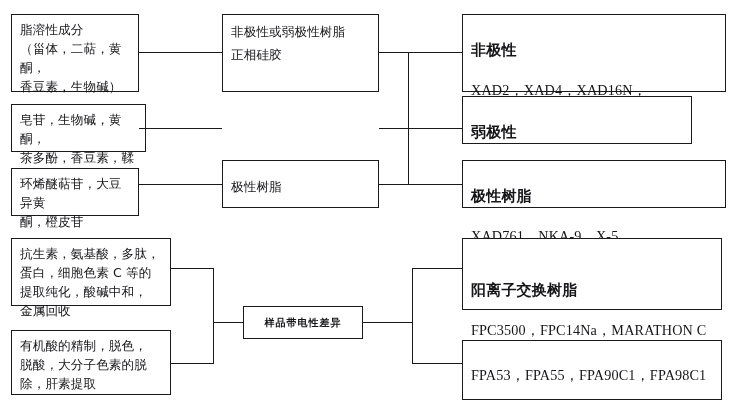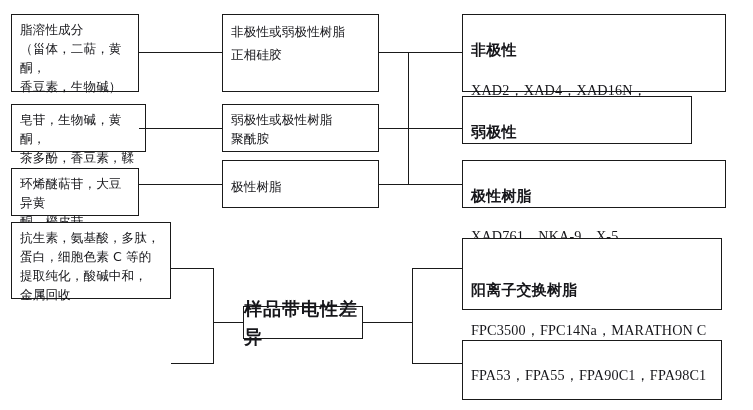--- a/index.html
+++ b/index.html
@@ -47,21 +47,21 @@
     letter-spacing: 0.15px;
     line-height: 1.42;
     white-space: pre-line;
   }
   .box.center-label {
     display: flex;
     align-items: center;
     justify-content: center;
     padding: 0;
     font-weight: 600;
-    font-size: 18px;
+    font-size: 10px;
     letter-spacing: 1px;
   }
   .conn {
     position: absolute;
     background: #1a1a1a;
   }
   .conn.h { height: 1.4px; }
   .conn.v { width: 1.4px; }
 </style>
 </head>
@@ -75,22 +75,20 @@
 
   <div class="box" style="left:11px; top:104px; width:135px; height:48px;">皂苷，生物碱，黄酮，
 茶多酚，香豆素，鞣质</div>
 
   <div class="box" style="left:11px; top:168px; width:128px; height:48px;">环烯醚萜苷，大豆异黄
 酮，橙皮苷</div>
 
   <div class="box" style="left:222px; top:14px; width:157px; height:78px; line-height:1.85;">非极性或弱极性树脂
 正相硅胶</div>
 
-  <div class="box" style="left:222px; top:104px; width:157px; height:48px;">弱极性或极性树脂
-聚酰胺</div>
 
   <div class="box" style="left:222px; top:160px; width:157px; height:48px; display:flex; align-items:center;">极性树脂</div>
 
   <div class="box serifmix" style="left:462px; top:14px; width:264px; height:78px;">
     <span class="cn">非极性</span>
     <span class="latin">XAD2，XAD4，XAD16N，XAD1180N，
 HP20，SP825</span>
   </div>
 
   <div class="box serifmix" style="left:462px; top:96px; width:230px; height:48px;">
@@ -110,25 +108,28 @@
   <div class="conn h" style="left:379px; top:52px; width:30px;"></div>
   <div class="conn h" style="left:379px; top:128px; width:30px;"></div>
   <div class="conn h" style="left:379px; top:184px; width:30px;"></div>
 
   <div class="conn v" style="left:408px; top:52px; height:133px;"></div>
 
   <div class="conn h" style="left:408px; top:52px; width:54px;"></div>
   <div class="conn h" style="left:408px; top:128px; width:54px;"></div>
   <div class="conn h" style="left:408px; top:184px; width:54px;"></div>
 
-  <div class="box" style="left:11px; top:222px; width:160px; height:77px;">抗生素，氨基酸，多肽，
+  <div class="box" style="left:11px; top:238px; width:160px; height:68px;">抗生素，氨基酸，多肽，
 蛋白，细胞色素 C 等的
 提取纯化，酸碱中和，
 金属回收</div>
 
+  <div class="box" style="left:11px; top:330px; width:160px; height:65px;">有机酸的精制，脱色，
+脱酸，大分子色素的脱
+除，肝素提取</div>
 
   <div class="box center-label" style="left:243px; top:306px; width:120px; height:33px;">样品带电性差异</div>
 
   <div class="box serifmix" style="left:462px; top:238px; width:260px; height:72px;">
     <span class="cn" style="margin-top:16px;">阳离子交换树脂</span>
     <span class="latin">FPC3500，FPC14Na，MARATHON C</span>
   </div>
 
   <div class="box serifmix" style="left:462px; top:340px; width:260px; height:60px;">
     <span class="latin">FPA53，FPA55，FPA90C1，FPA98C1</span>

